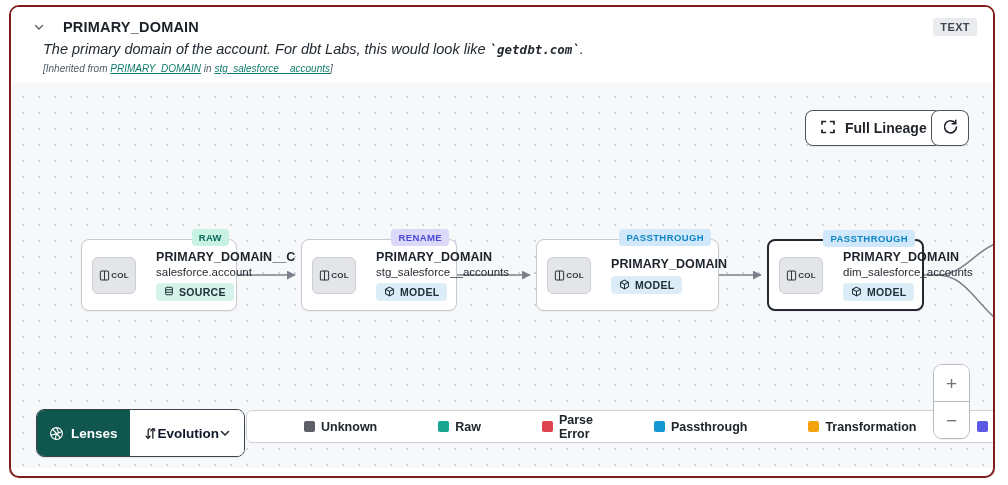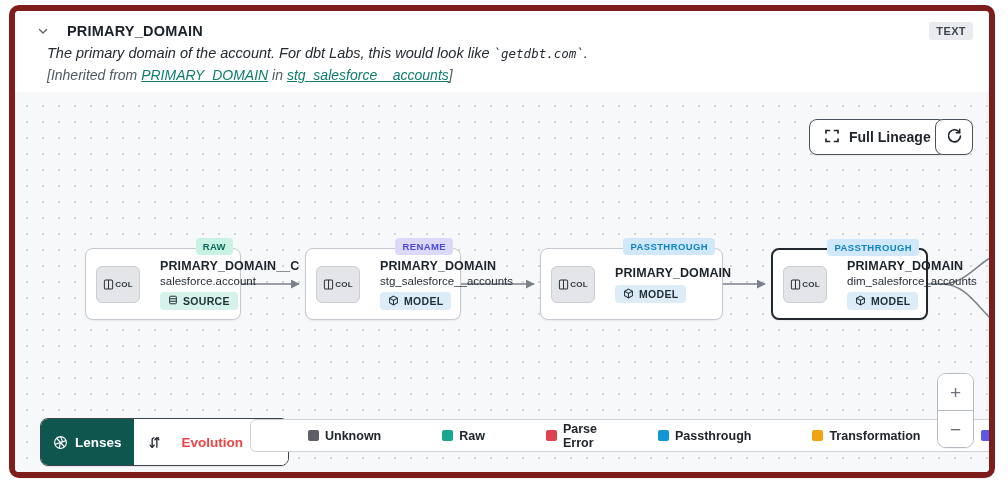--- a/index.html
+++ b/index.html
@@ -1,28 +1,28 @@
 <!DOCTYPE html>
 <html><head>
 <meta charset="utf-8">
 <style>
   * { margin:0; padding:0; box-sizing:border-box; }
   html,body { width:1008px; height:485px; background:#fff; font-family:"Liberation Sans","DejaVu Sans",sans-serif; color:#1f242b; overflow:hidden; }
-  .card { position:absolute; left:9px; top:5px; width:986px; height:473px; background:#fff; border:6px solid #7f1d1d; border-radius:10px; overflow:hidden; box-shadow:0 1px 2px rgba(16,24,40,.05); }
+  .card { position:absolute; left:9px; top:5px; width:986px; height:473px; background:#fff; border:2px solid #7f1d1d; border-radius:10px; overflow:hidden; box-shadow:0 1px 2px rgba(16,24,40,.05); }
 
   
   .hdr { padding:11px 16px 9px 20px; background:#fff; }
   .hdr-row1 { display:flex; align-items:center; }
   .chev { width:16px; height:16px; display:inline-flex; align-items:center; justify-content:center; color:#5a6068; cursor:pointer; }
   .hdr-title { margin-left:16px; font-size:14.5px; font-weight:700; letter-spacing:.2px; color:#1b2128; }
   .hdr-spacer { flex:1; }
   .type-badge { background:#e9ebee; color:#3e454e; font-size:11px; font-weight:600; letter-spacing:.4px; padding:3px 7px; border-radius:3px; }
   .hdr-desc { margin:5px 0 0 12px; font-style:italic; font-size:14.5px; color:#232a32; }
-  .hdr-desc code { font-family:"DejaVu Sans Mono","Liberation Mono",monospace; font-weight:400; font-size:12.5px; }
-  .hdr-inh { margin:6px 0 0 12px; font-style:italic; font-size:14px; color:#4e5963; }
+  .hdr-desc code { font-family:"DejaVu Sans Mono","Liberation Mono",monospace; font-weight:700; font-size:12.5px; }
+  .hdr-inh { margin:6px 0 0 12px; font-style:italic; font-size:10px; color:#4e5963; }
   .hdr-inh a { color:#0e7c6b; text-decoration:underline; cursor:pointer; }
 
   
   .canvas { position:relative; width:100%; height:385px; background-color:#f7f8f9;
             background-image:radial-gradient(#d3d6db 1px, transparent 1.2px);
             background-size:16px 16px; background-position:4px 6px; }
   svg.edges { position:absolute; left:0; top:0; width:984px; height:385px; pointer-events:none; }
 
   
   .fl-btn { position:absolute; left:794px; top:27px; height:36px; display:flex; align-items:center; gap:9px; padding:0 14px; background:#fff; border:1px solid #4a525c; border-radius:8px; font-size:14px; font-weight:600; color:#1f242b; cursor:pointer; box-shadow:0 1px 1px rgba(16,24,40,.06); }
@@ -40,21 +40,21 @@
   .node-body { margin-left:20px; display:flex; flex-direction:column; align-items:flex-start; }
   .node-title { font-size:12.5px; font-weight:700; color:#1d232a; letter-spacing:.1px; }
   .node-sub { font-size:11.5px; color:#262d35; margin-top:2px; }
   .typepill { margin-top:5px; display:inline-flex; gap:5px; font-size:10.5px; font-weight:700; letter-spacing:.3px; color:#203138; padding:3px 8px; border-radius:4px; }
   .pill-source { background:#d5f3ea; }
   .pill-model { background:#dcedf8; }
 
   
   .lenses { position:absolute; left:25px; top:326px; height:48px; display:flex; border:1px solid #3b434d; border-radius:8px; overflow:hidden; box-shadow:0 1px 1px rgba(16,24,40,.08); }
   .lens-seg { display:flex; align-items:center; gap:7px; padding:0 12px; background:#0f564e; color:#fff; font-size:13.5px; font-weight:600; cursor:pointer; }
-  .evo-seg { display:flex; align-items:center; gap:20px; padding:0 13px; background:#fff; color:#ef4444; font-size:13.5px; font-weight:600; cursor:pointer; }
+  .evo-seg { display:flex; align-items:center; gap:0; padding:0 13px; background:#fff; color:#0f172a; font-size:13.5px; font-weight:600; cursor:pointer; }
 
   
   .legend { position:absolute; left:235px; top:327px; height:33px; display:flex; align-items:center; gap:17px; padding:0 13px; background:#fff; border:1px solid #ced2d7; border-radius:6px; }
   .leg-item { display:flex; align-items:center; gap:6px; font-size:12.5px; font-weight:600; color:#20262d;padding-left:44px; }
   .leg-sw { width:11px; height:11px; border-radius:2px; flex:none; }
 
   
   .zoomctl { position:absolute; left:922px; top:281px; width:37px; height:75px; background:#fff; border:1px solid #b6bbc2; border-radius:9px; display:flex; flex-direction:column; overflow:hidden; box-shadow:0 1px 1px rgba(16,24,40,.05); }
   .zoomctl button { flex:1; background:#fff; border:none; font-size:19px; color:#6b727c; cursor:pointer; font-family:inherit; line-height:1; }
   .zoomctl .div { height:1px; background:#b6bbc2; }

